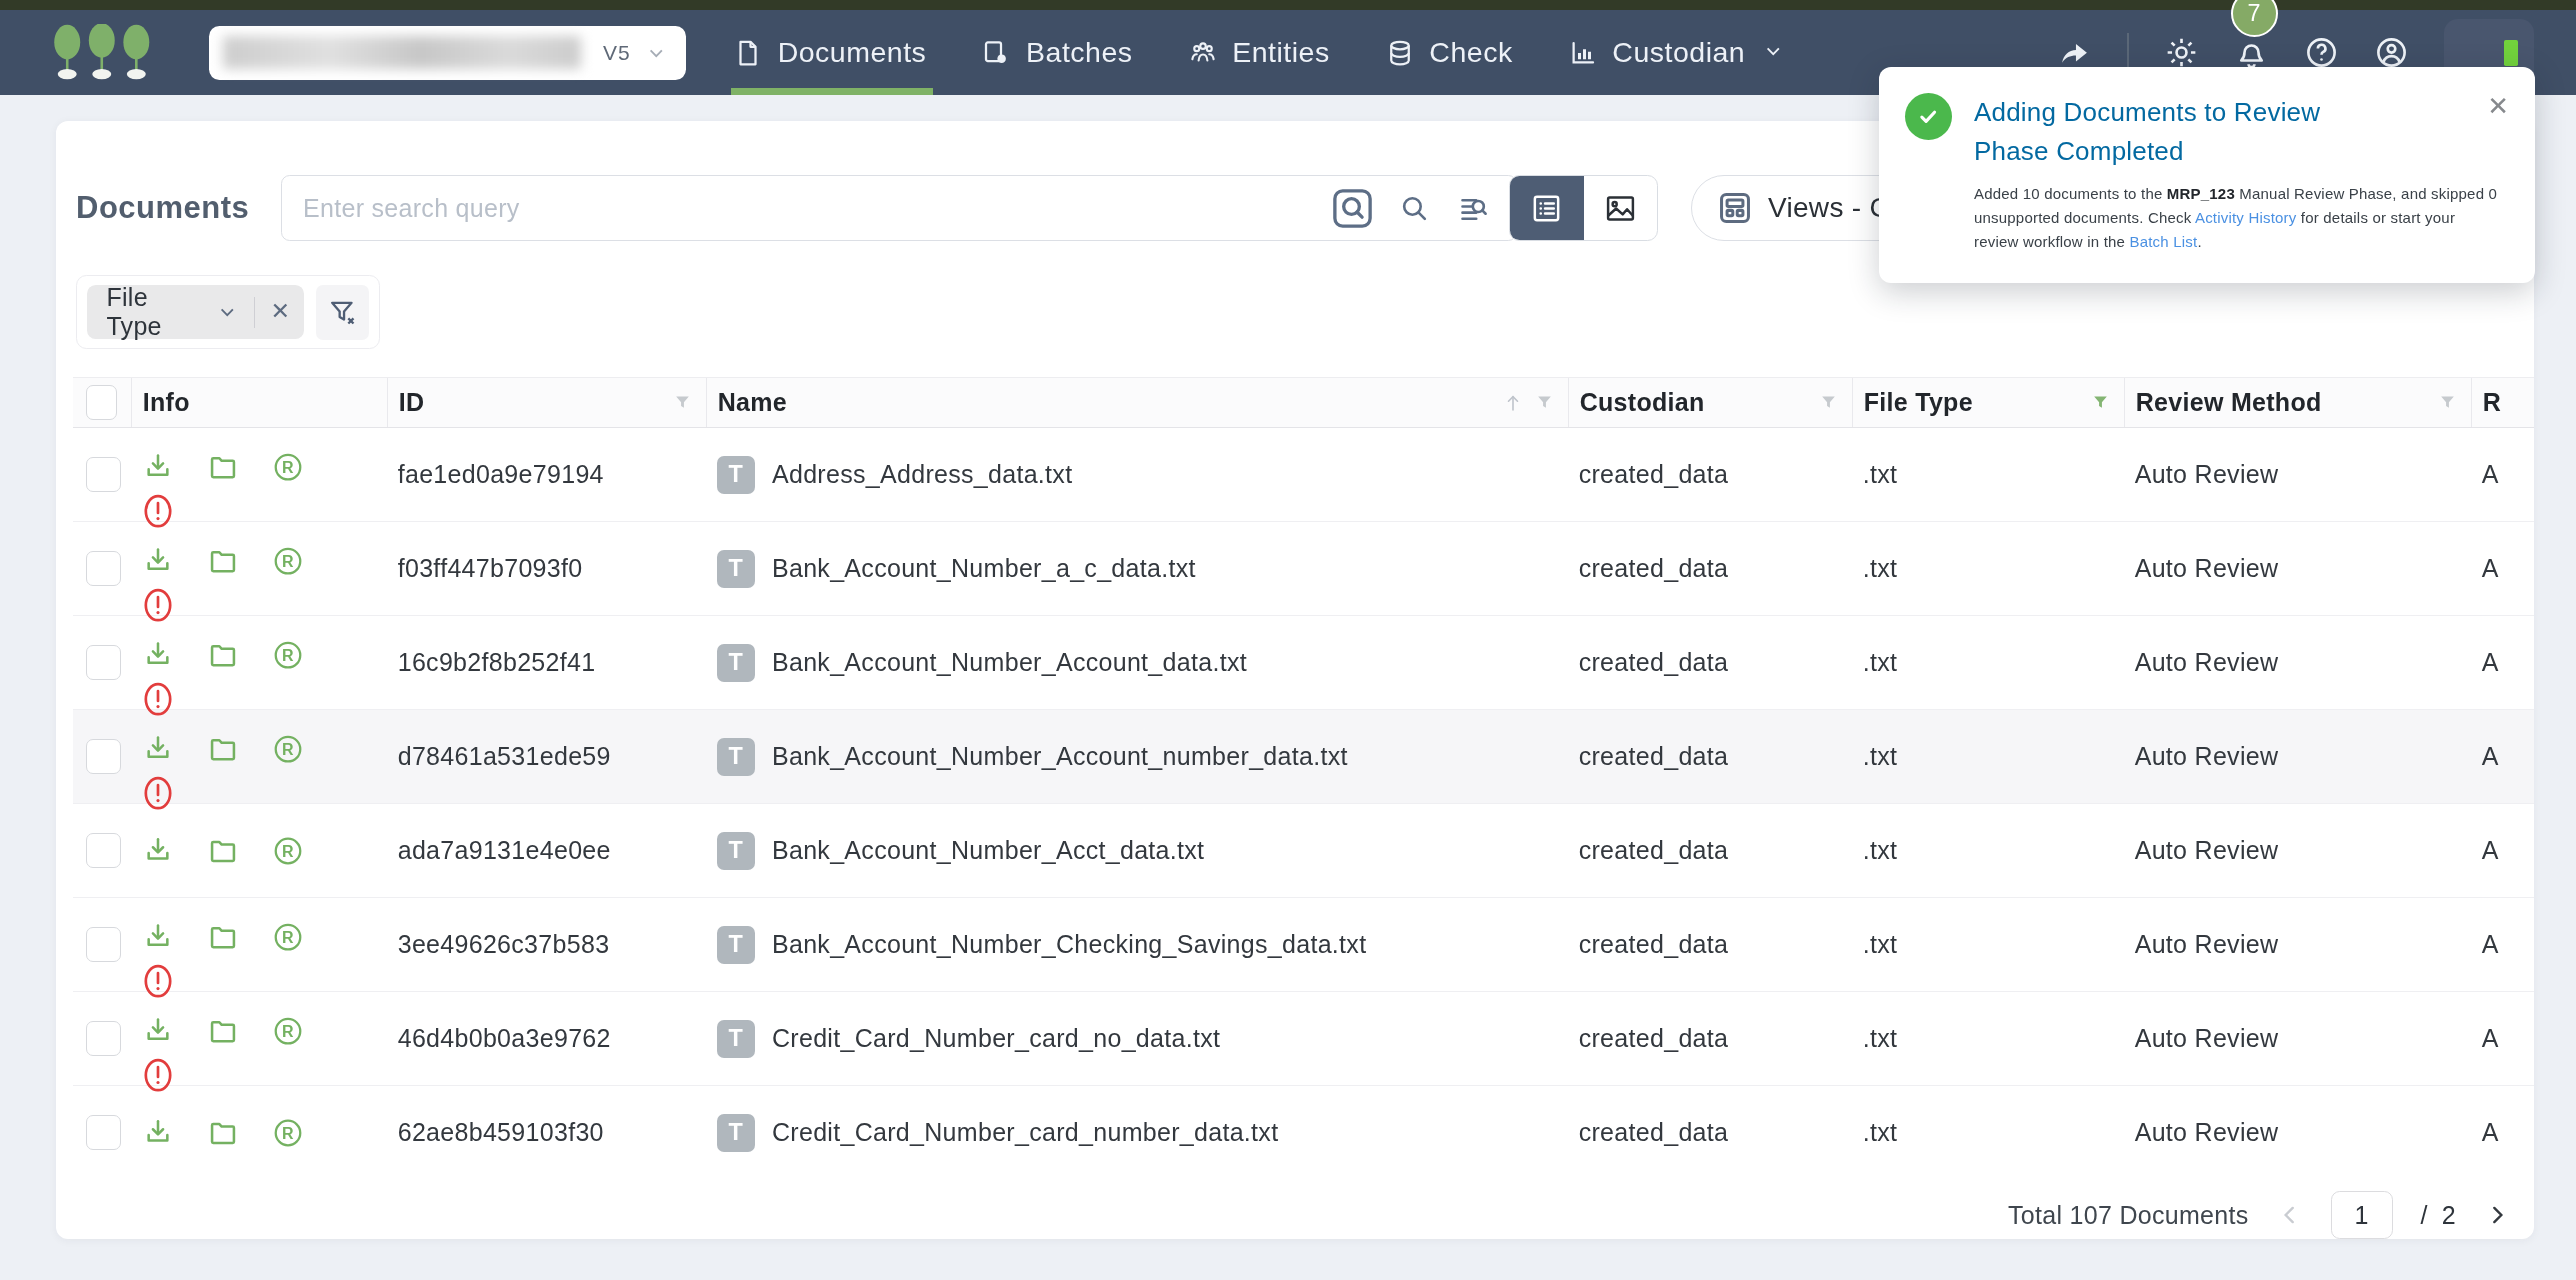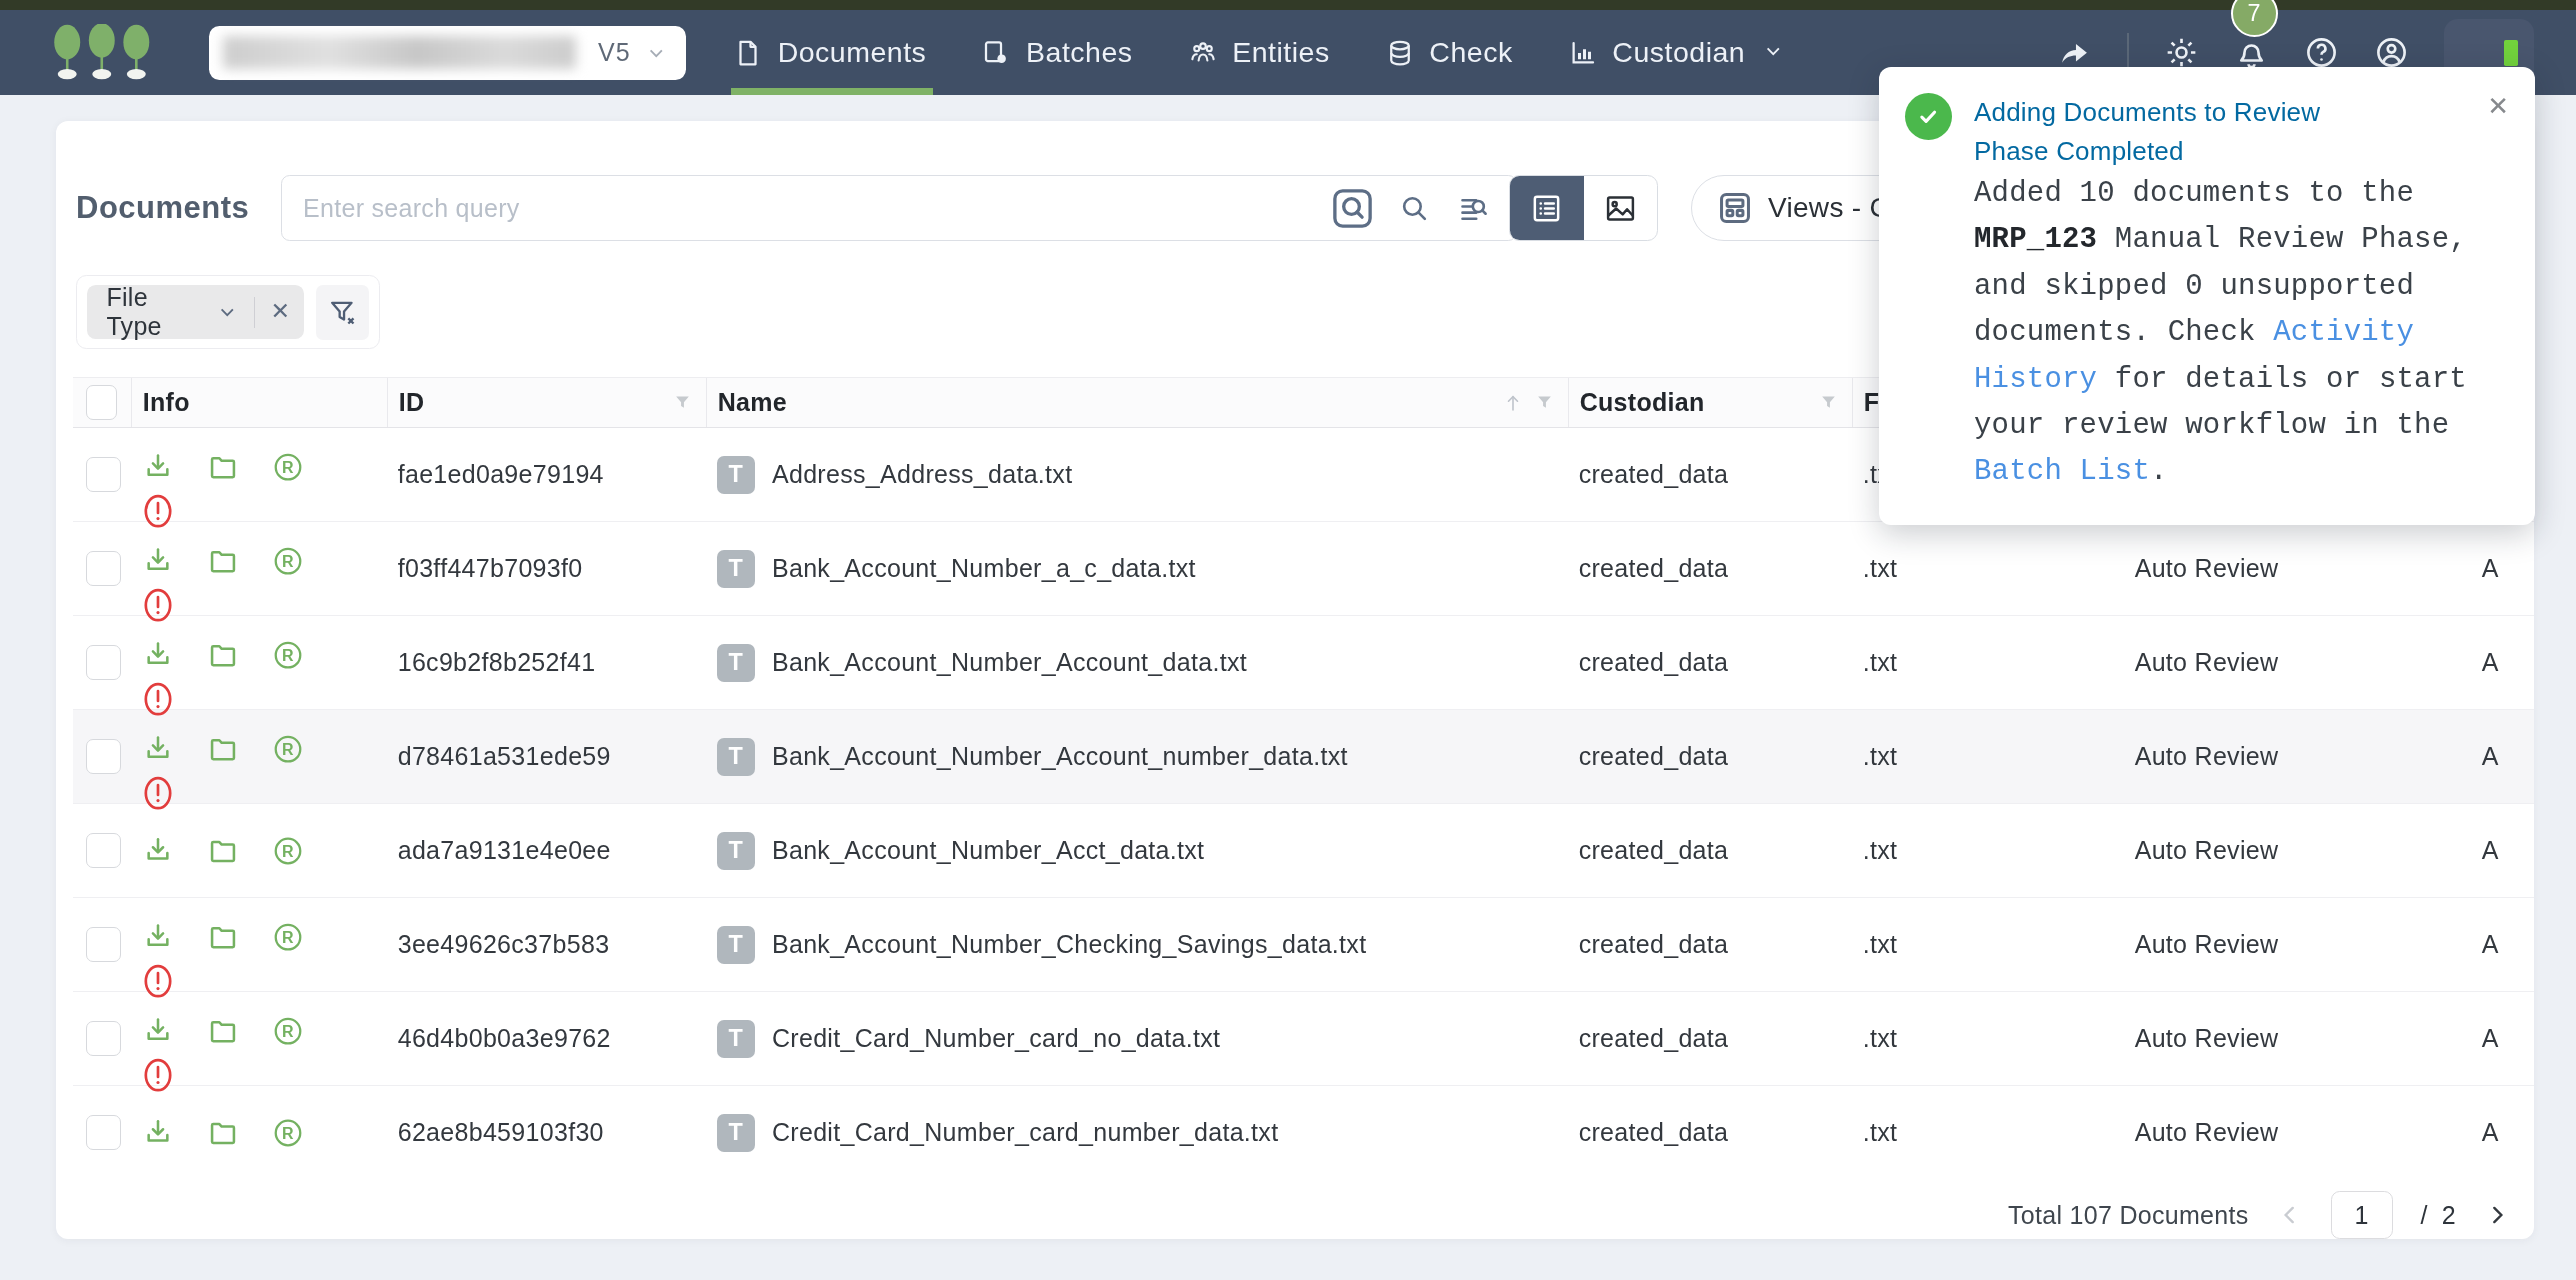--- a/index.html
+++ b/index.html
@@ -4,21 +4,21 @@
 <style>
   html,body{margin:0;padding:0;background:#edf0f5;font-family:"Liberation Sans","DejaVu Sans",sans-serif;}
   #app{position:relative;width:2576px;height:1280px;overflow:hidden;background:#edf0f5;}
 
   
   .topstrip{position:absolute;left:0;top:0;right:0;height:10.4px;background:#323a27;}
   .navbar{position:absolute;left:0;top:10.4px;right:0;height:85px;background:#404f66;display:flex;align-items:center;}
   .logo{margin-left:48px;flex:0 0 auto;display:flex;}
   .project-pill{margin-left:50px;width:477px;height:54px;background:#fff;border-radius:10.4px;display:flex;align-items:center;padding:0 19px 0 14px;box-sizing:border-box;flex:0 0 auto;}
   .blur-block{flex:1;height:33px;margin-right:22.5px;border-radius:3.5px;background:linear-gradient(90deg,#cdcdcd,#e0e0e0 30%,#c7c7c7 55%,#dadada 80%,#cccccc);filter:blur(6px);}
-  .v5{font-size:25px;color:#5f6977;letter-spacing:0.9px;}
+  .v5{font-size:21px;color:#5f6977;letter-spacing:0.9px;}
   .pill-chev{margin-left:14px;display:flex;color:#a6adb6;}
   .pill-chev svg{width:22.5px;height:22.5px;}
 
   .tabs{display:flex;align-items:center;margin-left:47px;gap:55px;height:85px;}
   .tab{display:flex;align-items:center;gap:14.7px;height:85px;position:relative;color:#edf1f7;font-size:28.5px;letter-spacing:0.5px;cursor:default;white-space:nowrap;}
   .tab svg{width:30px;height:30px;}
   .tab.active::after{content:"";position:absolute;left:-1.7px;right:-7px;bottom:0;height:7px;background:#7fb266;}
   .tab .tab-chev svg{width:22.5px;height:22.5px;margin-left:1.7px;}
 
   .nav-actions{position:absolute;right:42px;top:0;height:85px;display:flex;align-items:center;gap:35px;color:#eef2f7;}
@@ -97,21 +97,21 @@
   .pg-next{color:#33383e;}
   .pg-box{width:62px;height:48px;border:1.7px solid #dcdcdf;border-radius:8.7px;box-sizing:border-box;display:flex;align-items:center;justify-content:center;color:#2e343b;background:#fff;}
   .pg-frac{display:flex;gap:14px;color:#2e343b;}
 
   
   .toast{position:absolute;left:1879px;top:67px;width:656px;box-sizing:border-box;background:#fff;border-radius:12px;box-shadow:0 8.7px 31px rgba(25,32,45,.22);z-index:50;padding:26px 26px 29px 26px;display:grid;grid-template-columns:48px 1fr 29px;column-gap:21px;}
   .toast-check{width:47px;height:47px;border-radius:50%;background:#4bb84c;display:flex;align-items:center;justify-content:center;}
   .toast-check svg{width:29px;height:29px;}
   .toast-title{font-size:26px;line-height:1.5;color:#0369a1;font-weight:500;letter-spacing:0.2px;max-width:407px;}
   .toast-close{font-size:26px;color:#86898d;line-height:1;justify-self:end;cursor:default;}
-  .toast-body{grid-column:2 / 4;margin-top:0;font-size:29px;line-height:1.6;color:#3a4148;max-width:528px;letter-spacing:0.2px;font-family:Liberation Mono, monospace;}
+  .toast-body{grid-column:2 / 4;margin-top:11px;font-size:15px;line-height:1.6;color:#3a4148;max-width:528px;letter-spacing:0.2px;}
   .toast-body .b{font-weight:700;color:#23272c;}
   .toast-body .lnk{color:#4a90e2;}
 </style>
 </head>
 <body>
 
 <div id="app">
 
   <div class="topstrip"></div>
 

